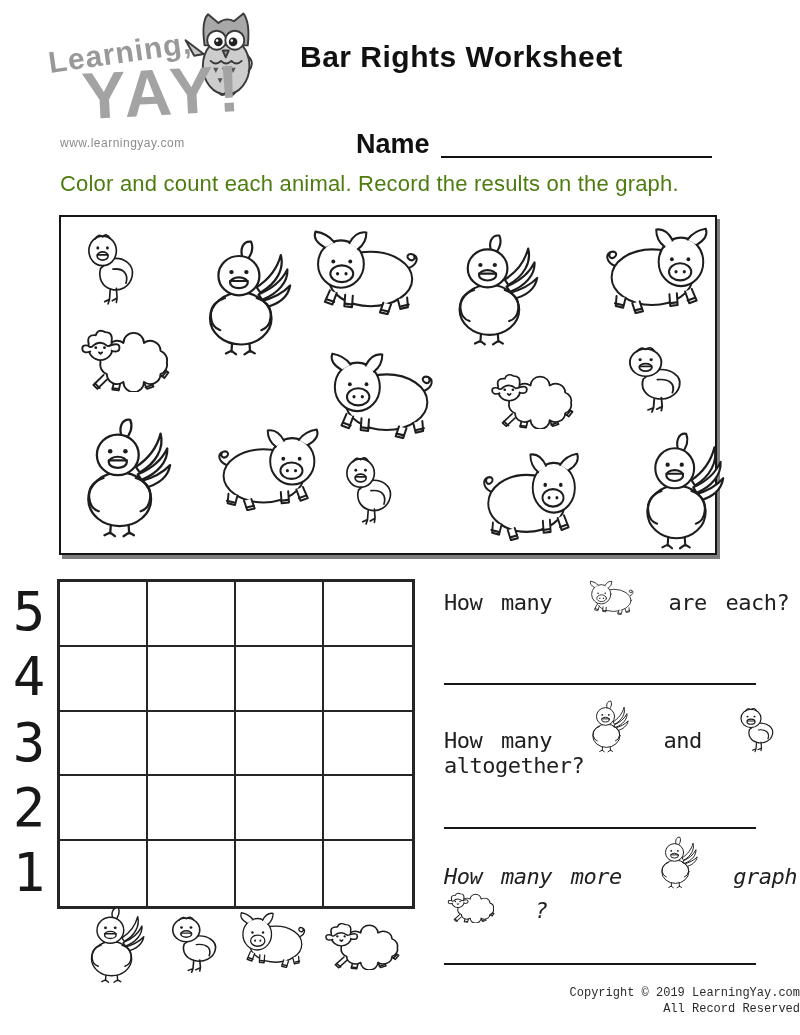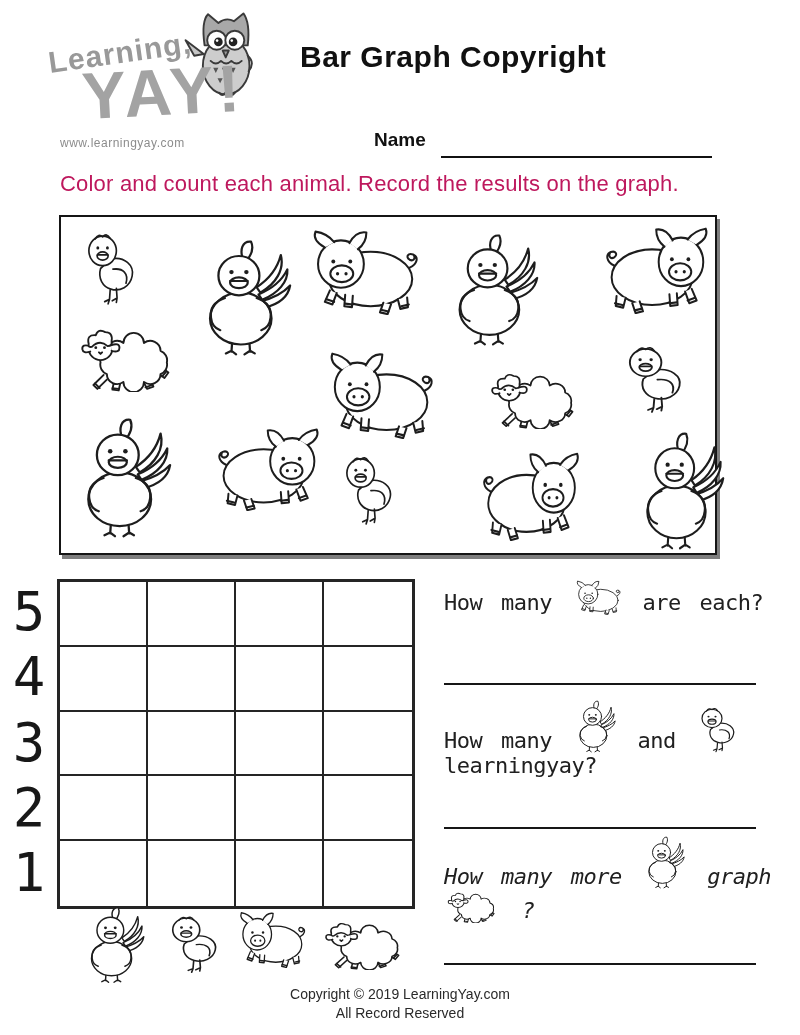--- a/index.html
+++ b/index.html
@@ -7,61 +7,61 @@
         font-family:"Liberation Sans",sans-serif;color:#111;}
   
   .logo-learning{position:absolute;left:48px;top:36px;font-size:30px;font-weight:700;
      color:#999;transform:rotate(-8deg);letter-spacing:1px;}
   .logo-yay{position:absolute;left:82px;top:54px;font-size:66px;font-weight:700;
      color:#a3a3a3;transform:rotate(-3deg);letter-spacing:4px;}
   .logo-url{position:absolute;left:60px;top:136px;font-size:12px;color:#8c8c8c;letter-spacing:.5px;}
   .owl{position:absolute;left:183px;top:3px;width:82px;height:102px;}
   
   .title{position:absolute;left:300px;top:40px;font-size:30px;font-weight:700;letter-spacing:.5px;}
-  .name-label{position:absolute;left:374px;top:129px;font-size:19px;font-weight:700;}
+  .name-label{position:absolute;left:356px;top:129px;font-size:27px;font-weight:700;}
   .name-line{position:absolute;left:441px;top:156px;width:271px;border-top:2.5px solid #111;}
   .instruction{position:absolute;left:60px;top:171px;width:690px;font-size:22px;
-     font-weight:400;color:#be185d;letter-spacing:.2px;}
+     font-weight:400;color:#4d7c0f;letter-spacing:.2px;}
   
   .field{position:absolute;left:59px;top:215px;width:654px;height:336px;
      border:2.5px solid #151515;box-shadow:3px 4px 0 #7e7e7e;background:#fff;}
   .field svg{position:absolute;}
   
   .row-labels{position:absolute;left:4px;top:579px;width:50px;height:326px;
      display:flex;flex-direction:column;}
   .rowlabel{flex:1;display:flex;align-items:center;justify-content:center;
      font-family:"DejaVu Sans Mono",monospace;font-size:54px;color:#181818;}
   .grid{position:absolute;left:57px;top:579px;width:352px;height:324px;
      border:3px solid #252525;display:grid;
      grid-template-columns:repeat(4,1fr);grid-template-rows:repeat(5,1fr);background:#fff;}
   .cell{border-right:2px solid #252525;border-bottom:2px solid #252525;}
   .cell:nth-child(4n){border-right:none;}
   .cell:nth-child(n+17){border-bottom:none;}
   .col-icon{position:absolute;}
   
   .questions{position:absolute;left:444px;top:0;width:316px;height:1035px;}
   .question{position:absolute;left:0;}
-  .qline{display:flex;align-items:flex-end;}
+  .qline{display:flex;align-items:flex-end;gap:13px;}
   .qline span{white-space:pre;font-family:"DejaVu Sans Mono",monospace;font-size:22px;
      color:#202020;letter-spacing:-.5px;word-spacing:6px;line-height:1.15;}
   .qicon{flex:none;margin:0 3px;}
   .qicon-pig{width:47px;height:35px;}
   .qicon-chicken{width:42px;height:53px;}
   .qicon-duck{width:40px;height:47px;}
   .qicon-sheep{width:48px;height:34px;margin-right:8px;}
   .answer-line{position:absolute;left:0;width:312px;border-top:2.5px solid #161616;}
   .questions>:nth-child(1){top:580px;}
   .questions>:nth-child(2){top:683px;}
   .questions>:nth-child(3){top:700px;}
   .questions>:nth-child(4){top:827px;}
   .questions>:nth-child(5){top:836px;font-style:italic;}
   .questions>:nth-child(6){top:963px;}
   
-  .footer{position:absolute;left:0;right:0;top:985px;text-align:center;
-     font-size:14px;color:#2a2a2a;line-height:1.35;}
+  .footer{position:absolute;left:0;right:0;top:985px;text-align:right;
+     font-size:12px;color:#2a2a2a;line-height:1.35;font-family:Liberation Mono, monospace;}
   .defs-svg{position:absolute;width:0;height:0;overflow:hidden;}
 </style>
 </head>
 <body>
 
 <svg class="defs-svg" xmlns="http://www.w3.org/2000/svg" aria-hidden="true">
   <defs>
     <g id="sym-chicken" fill="#ffffff" stroke="#1d1d1d" stroke-width="2.4" stroke-linecap="round" stroke-linejoin="round">
       <path d="M64,54 C76,46 86,34 90,18 C94,34 85,50 68,60 Z"></path>
       <path d="M66,62 C80,56 91,47 97,34 C98,48 87,61 70,68 Z"></path>
@@ -150,21 +150,21 @@
 
 <div class="page">
 
   <svg class="owl" viewBox="0 0 95 112">
     <use href="#sym-owl"></use>
   </svg>
   <div class="logo-learning">Learning,</div>
   <div class="logo-yay">YAY!</div>
   <div class="logo-url">www.learningyay.com</div>
 
-  <div class="title">Bar Graph Copyright</div>
+  <div class="title">Bar Rights Worksheet</div>
   <div class="name-label">Name</div>
   <div class="name-line"></div>
   <div class="instruction">Color and count each animal. Record the results on the graph.</div>
 
   <div class="field">
       <svg viewBox="0 0 80 102" preserveAspectRatio="none" width="55" height="75" style="left: 21px; top: 14px;">
         <use href="#sym-duck"></use>
       </svg>
       <svg viewBox="0 0 102 132" preserveAspectRatio="none" width="95" height="118" style="left: 136px; top: 22px;">
         <use href="#sym-chicken"></use>
@@ -267,21 +267,21 @@
           <span>How many </span>
           <svg viewBox="0 0 102 132" preserveAspectRatio="none" width="42" height="53" class="qicon qicon-chicken">
             <use href="#sym-chicken"></use>
           </svg>
           <span> and </span>
           <svg viewBox="0 0 80 102" preserveAspectRatio="none" width="40" height="47" class="qicon qicon-duck">
             <use href="#sym-duck"></use>
           </svg>
         </div>
         <div class="qline">
-          <span>learningyay?</span>
+          <span>altogether?</span>
         </div>
       </div>
       <div class="answer-line"></div>
       <div class="question">
         <div class="qline">
           <span>How many more </span>
           <svg viewBox="0 0 102 132" preserveAspectRatio="none" width="42" height="53" class="qicon qicon-chicken">
             <use href="#sym-chicken"></use>
           </svg>
           <span> graph</span>

